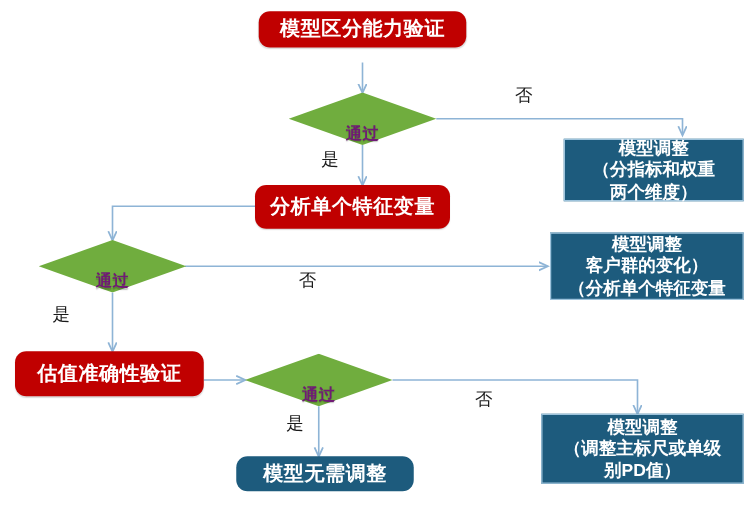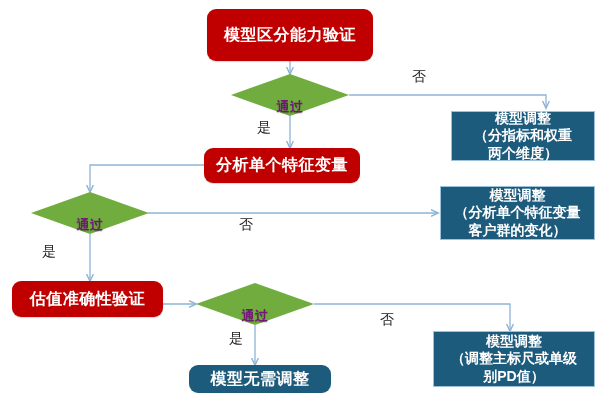--- a/index.html
+++ b/index.html
@@ -122,21 +122,21 @@
       <path d="M90,234 L90,281" marker-end="url(#arrow)"></path>
 
       <path d="M163,304 L196,304" marker-end="url(#arrow)"></path>
 
       <path d="M314,304 L510,304 L510,331" marker-end="url(#arrow)"></path>
 
       <path d="M255,325 L255,365" marker-end="url(#arrow)"></path>
     </g>
   </svg>
 
-  <div class="node proc-red" style="left:207px; top:9px; width:166px; height:52px;">
+  <div class="node proc-red" style="left:207px; top:9px; width:166px; height:29px;">
     <span>模型区分能力验证</span>
   </div>
 
   <div class="node decision" style="left:231px; top:74px; width:118px; height:42px;">
     <svg class="diamond-shape" viewBox="0 0 118 42" preserveAspectRatio="none">
       <polygon points="59,0 118,21 59,42 0,21" fill="#70AD3E"></polygon>
     </svg>
     <span class="diamond-label">通过</span>
   </div>
   <span class="edge-label" style="left:412px; top:68px;">否</span>
@@ -156,22 +156,22 @@
     <svg class="diamond-shape" viewBox="0 0 118 42" preserveAspectRatio="none">
       <polygon points="59,0 118,21 59,42 0,21" fill="#70AD3E"></polygon>
     </svg>
     <span class="diamond-label">通过</span>
   </div>
   <span class="edge-label" style="left:239px; top:216px;">否</span>
   <span class="edge-label" style="left:42px; top:243px;">是</span>
 
   <div class="node proc-blue" style="left:440px; top:186px; width:155px; height:54px; flex-direction:column;">
     <div class="ml">模型调整</div>
+    <div class="ml">客户群的变化）</div>
     <div class="ml">（分析单个特征变量</div>
-    <div class="ml">客户群的变化）</div>
   </div>
 
   <div class="node proc-red" style="left:12px; top:281px; width:151px; height:36px;font-family:Liberation Mono, monospace;">
     <span>估值准确性验证</span>
   </div>
 
   <div class="node decision" style="left:196px; top:283px; width:118px; height:42px;">
     <svg class="diamond-shape" viewBox="0 0 118 42" preserveAspectRatio="none">
       <polygon points="59,0 118,21 59,42 0,21" fill="#70AD3E"></polygon>
     </svg>

